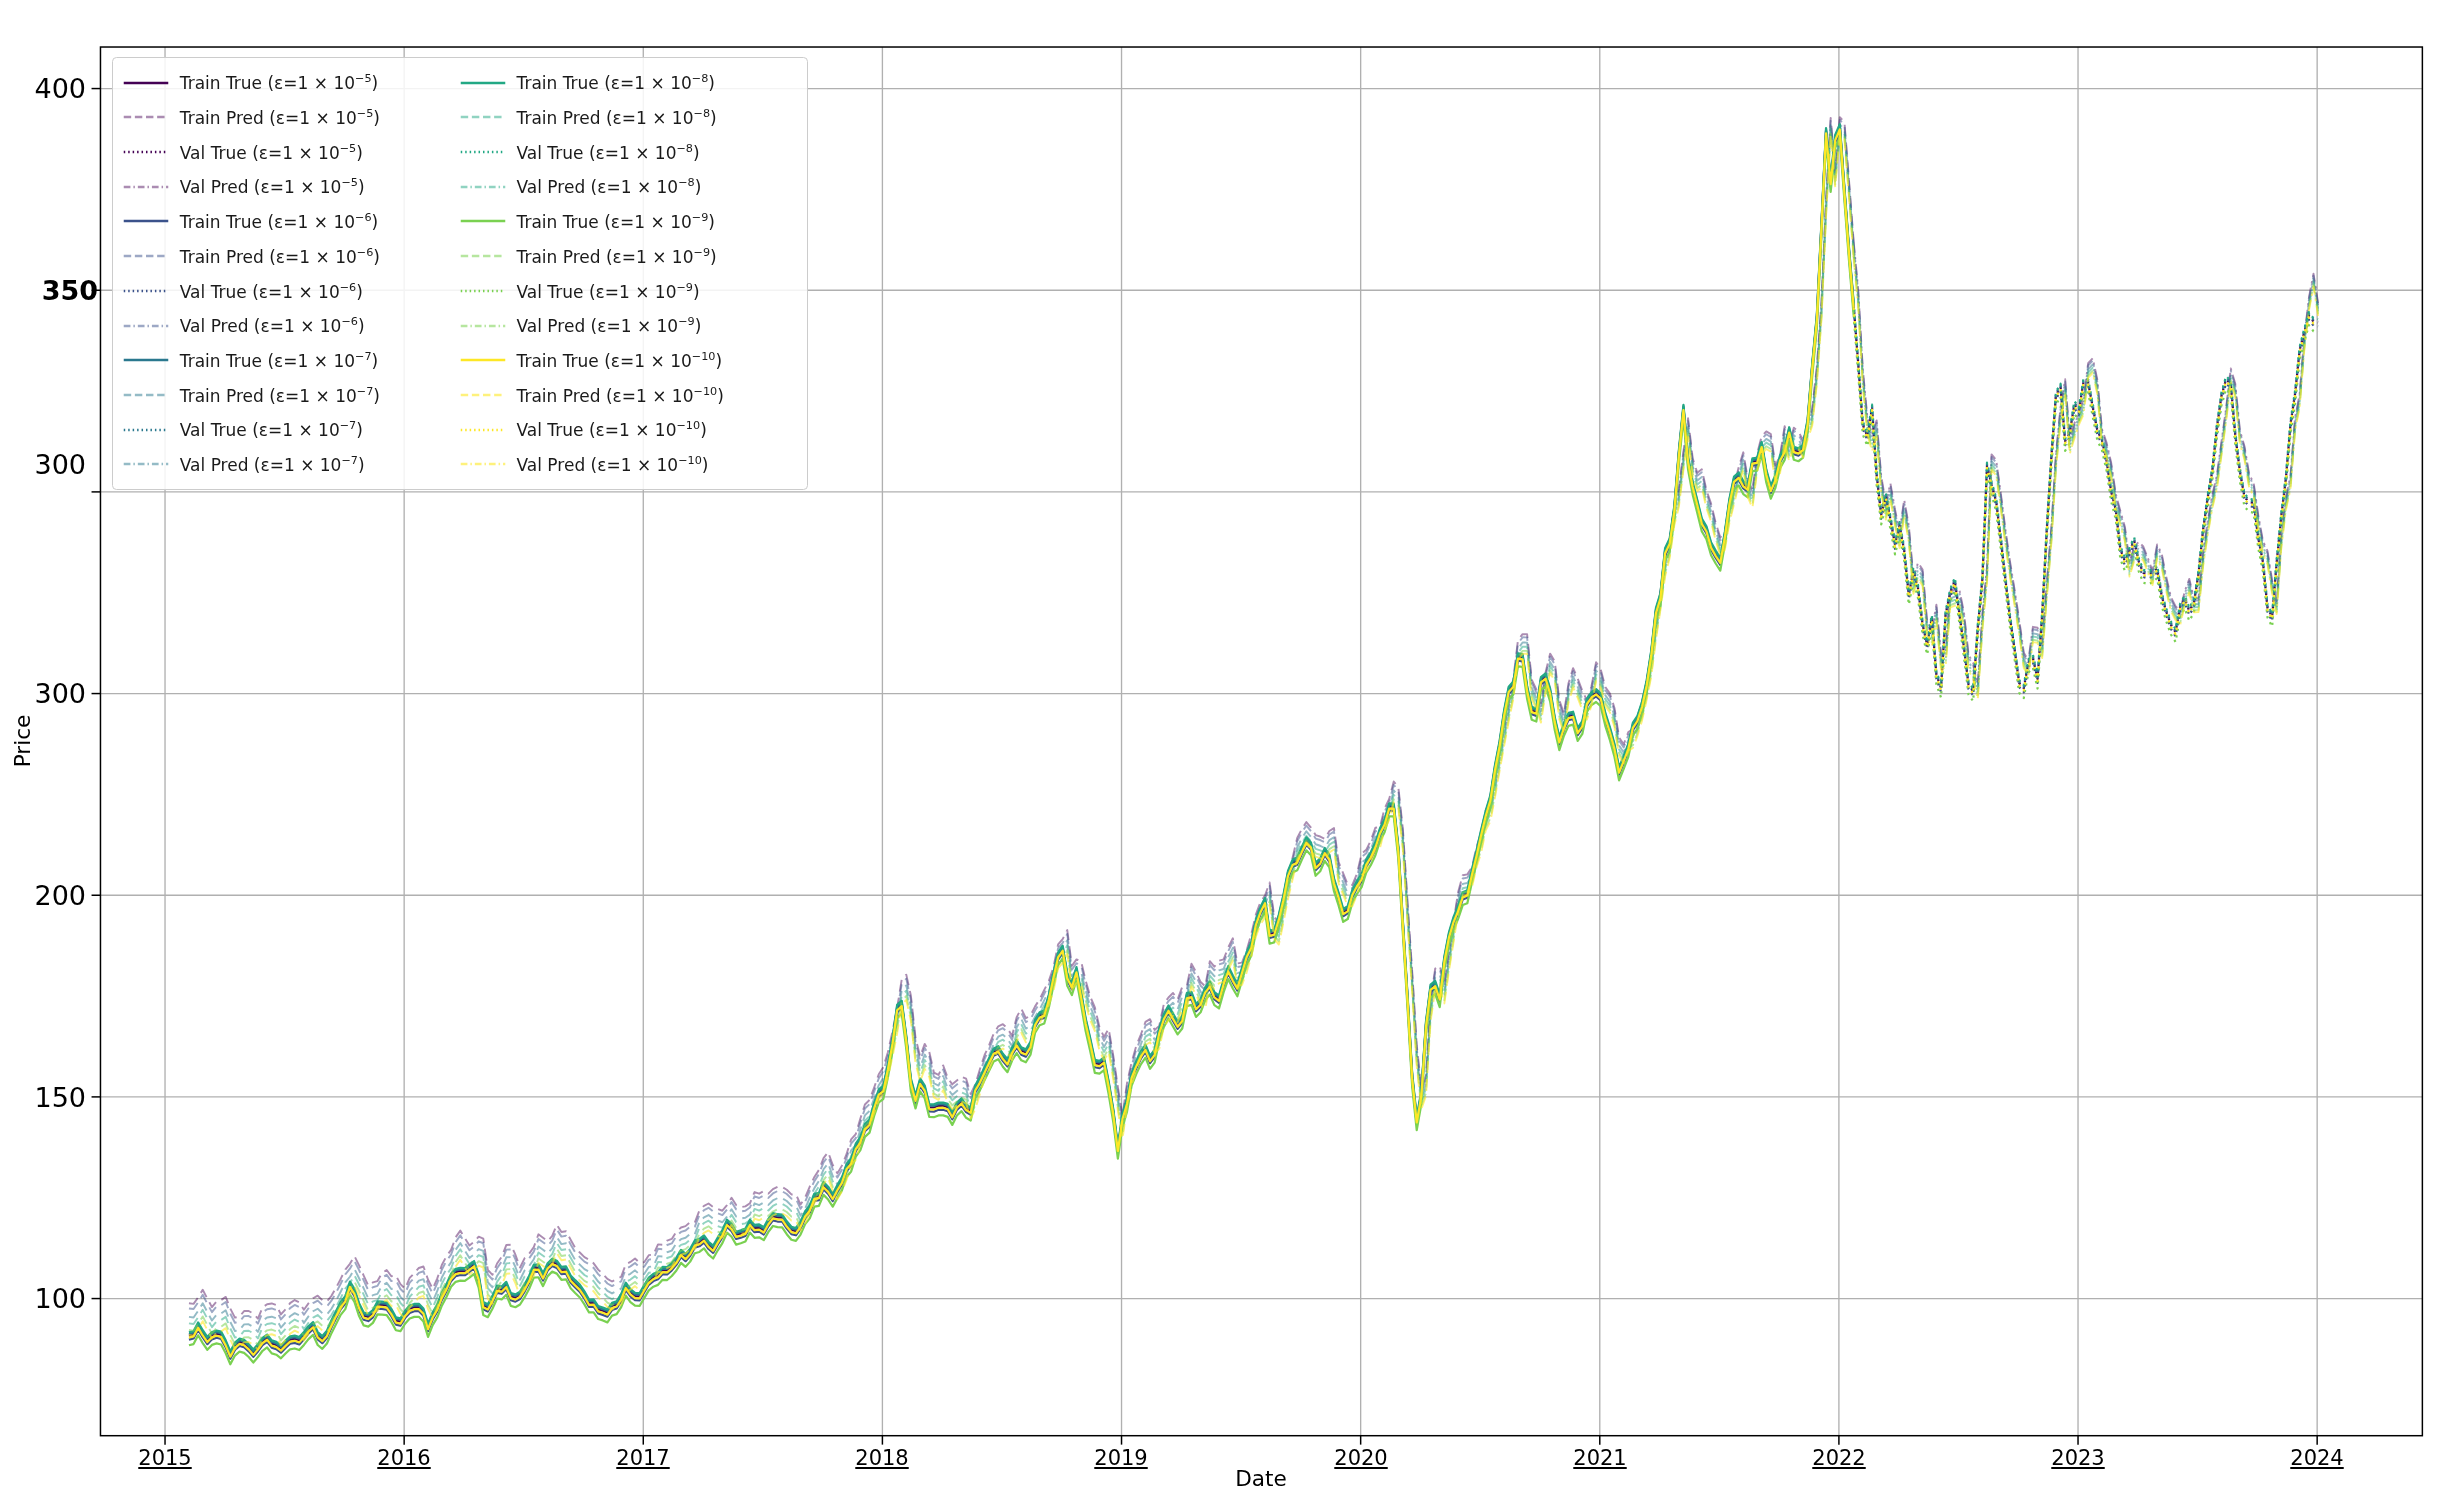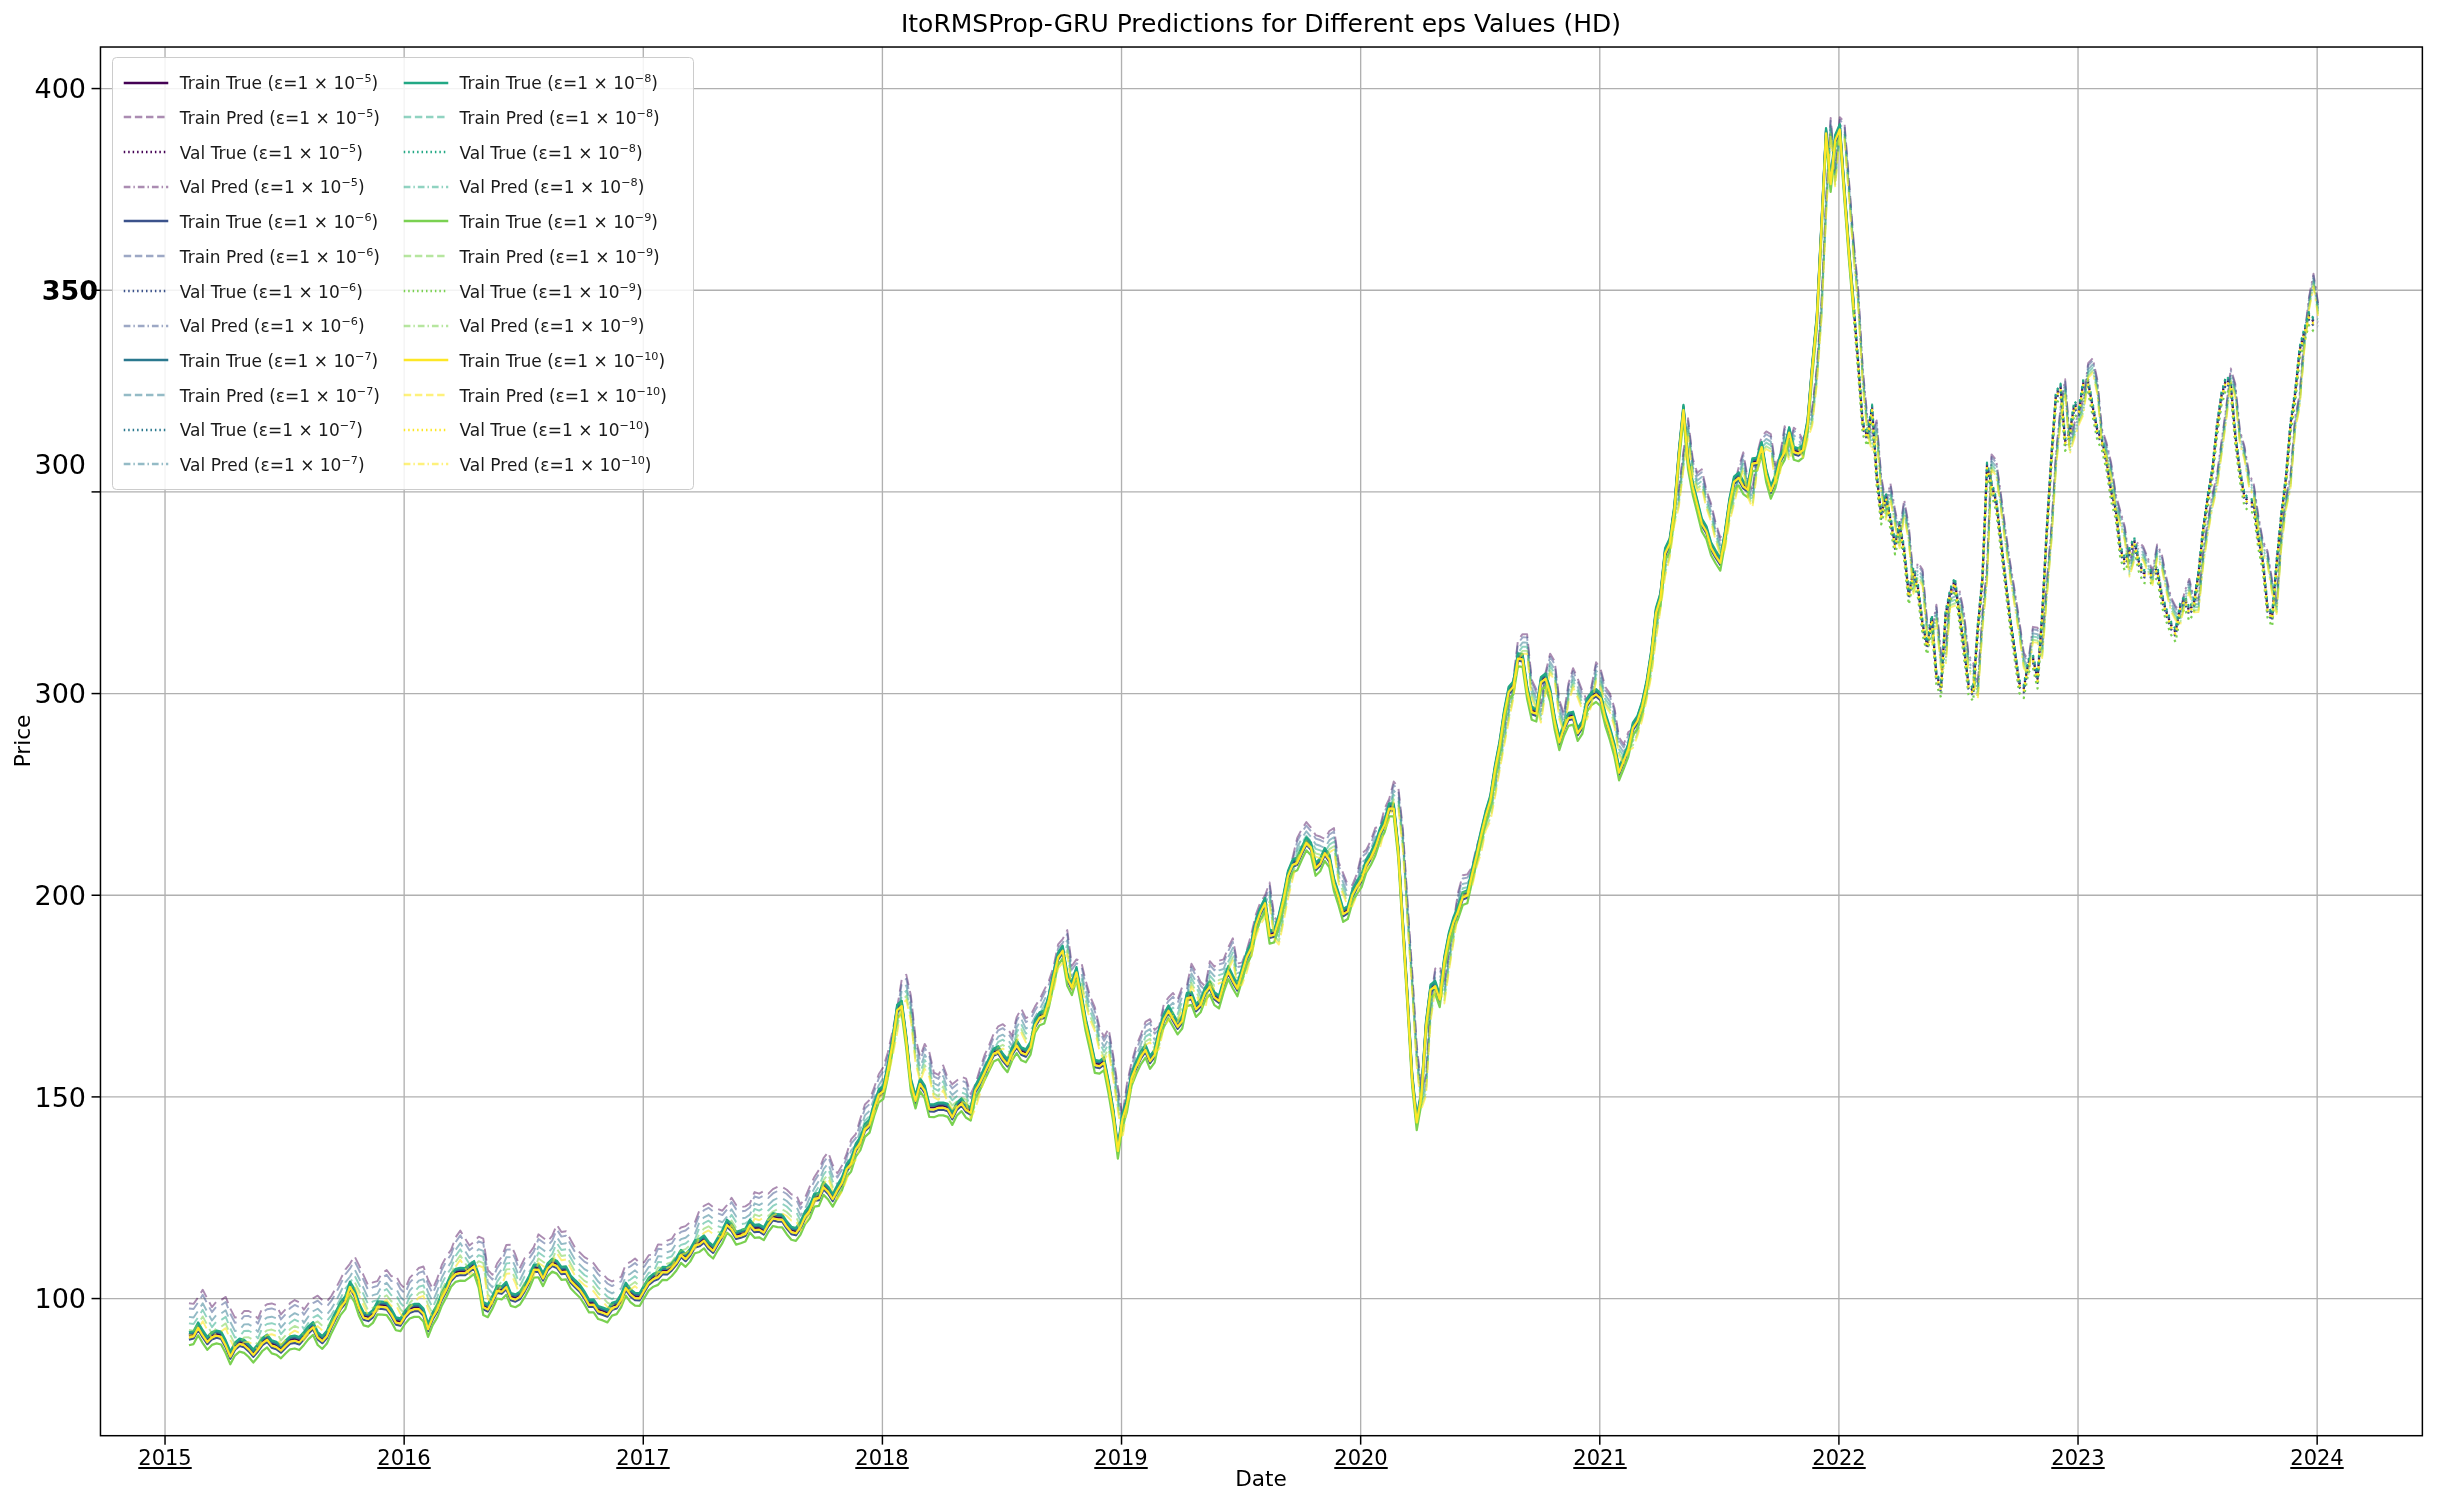--- a/index.html
+++ b/index.html
@@ -7,21 +7,21 @@
        font-family:"DejaVu Sans","Liberation Sans",sans-serif;overflow:hidden;}
   svg{position:absolute;left:0;top:0;}
   .title{position:absolute;left:1261px;top:9px;transform:translateX(-50%);
          font-size:25px;color:#000;white-space:nowrap;}
   .xlabel{position:absolute;left:1261px;top:1466px;transform:translateX(-50%);
           font-size:21.6px;color:#000;}
   .ylabel{position:absolute;left:22px;top:741px;transform:translate(-50%,-50%) rotate(-90deg);
           font-size:21.6px;color:#000;}
   .xtick{position:absolute;transform:translateX(-50%);font-size:21px;color:#000;white-space:nowrap;text-decoration:underline;}
   .ytick{position:absolute;transform:translate(-100%,-50%);font-size:27px;color:#000;white-space:nowrap;}
-  .legend{position:absolute;left:112px;top:57px;width:582px;height:433px;
+  .legend{position:absolute;left:112px;top:57px;width:696px;height:433px;
           background:rgba(255,255,255,0.85);border:1.5px solid #cccccc;border-radius:4.5px;
           box-sizing:border-box;padding:7.4px 10.4px;
           display:grid;grid-template-rows:repeat(12,1fr);grid-auto-flow:column;column-gap:7.4px;}
   .legend-item{display:flex;align-items:center;gap:10.4px;font-size:17px;color:#1a1a1a;white-space:nowrap;}
   .legend-item svg{position:static;flex:0 0 auto;}
   .legend-item sup{font-size:66%;}
 </style>
 </head>
 <body>
 
@@ -89,21 +89,20 @@
         <line x1="123" y1="1744.7304676154517" x2="135" y2="1744.7304676154517" stroke="#000" stroke-width="2"></line>
         <line x1="123" y1="1473.7458611675866" x2="135" y2="1473.7458611675866" stroke="#000" stroke-width="2"></line>
         <line x1="123" y1="1202.7612547197211" x2="135" y2="1202.7612547197211" stroke="#000" stroke-width="2"></line>
         <line x1="123" y1="931.776648271856" x2="135" y2="931.776648271856" stroke="#000" stroke-width="2"></line>
         <line x1="123" y1="660.7920418239908" x2="135" y2="660.7920418239908" stroke="#000" stroke-width="2"></line>
         <line x1="123" y1="389.8074353761255" x2="135" y2="389.8074353761255" stroke="#000" stroke-width="2"></line>
         <line x1="123" y1="118.8228289282603" x2="135" y2="118.8228289282603" stroke="#000" stroke-width="2"></line>
       </g>
   </svg>
 
-  <div class="title">ItoRMSProp-GRU Predictions for Different eps Values (HD)</div>
   <div class="xlabel">Date</div>
   <div class="ylabel">Price</div>
 
   <div class="legend" id="legend">
       <div class="legend-item">
         <svg width="46" height="6" viewBox="0 0 62 8">
           <line x1="1" y1="4" x2="61" y2="4" stroke="#440154" stroke-width="3.4"></line>
         </svg>
         <span>Train True (ε=1 × 10<sup>−5</sup>)</span>
       </div>

